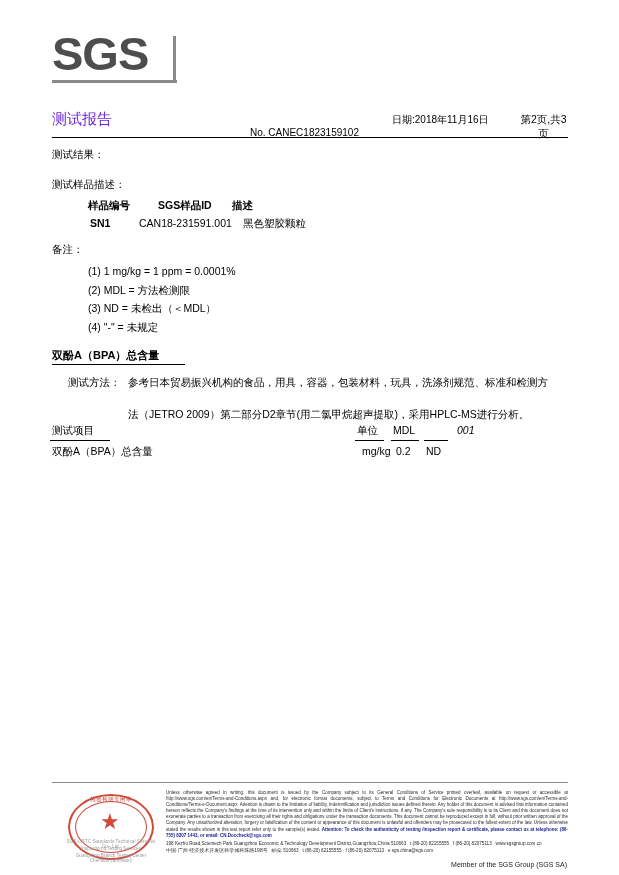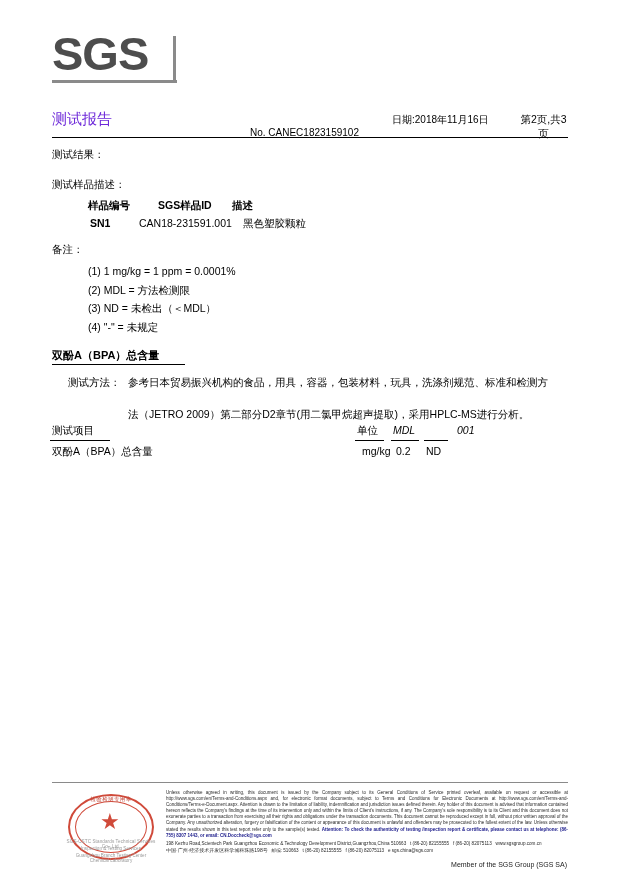--- a/index.html
+++ b/index.html
@@ -170,21 +170,20 @@
   .res-hdr-unit-underline {
     position: absolute;
     left: 355px; top: 440px;
     width: 29px; height: 1px;
     background: #000;
   }
   .res-hdr-mdl {
     position: absolute;
     left: 393px; top: 424px;
     font-size: 10.5px;
-    font-style: italic;
   }
   .res-hdr-mdl-underline {
     position: absolute;
     left: 391px; top: 440px;
     width: 28px; height: 1px;
     background: #000;
   }
   .res-hdr-001 {
     position: absolute;
     left: 426px; top: 424px;

